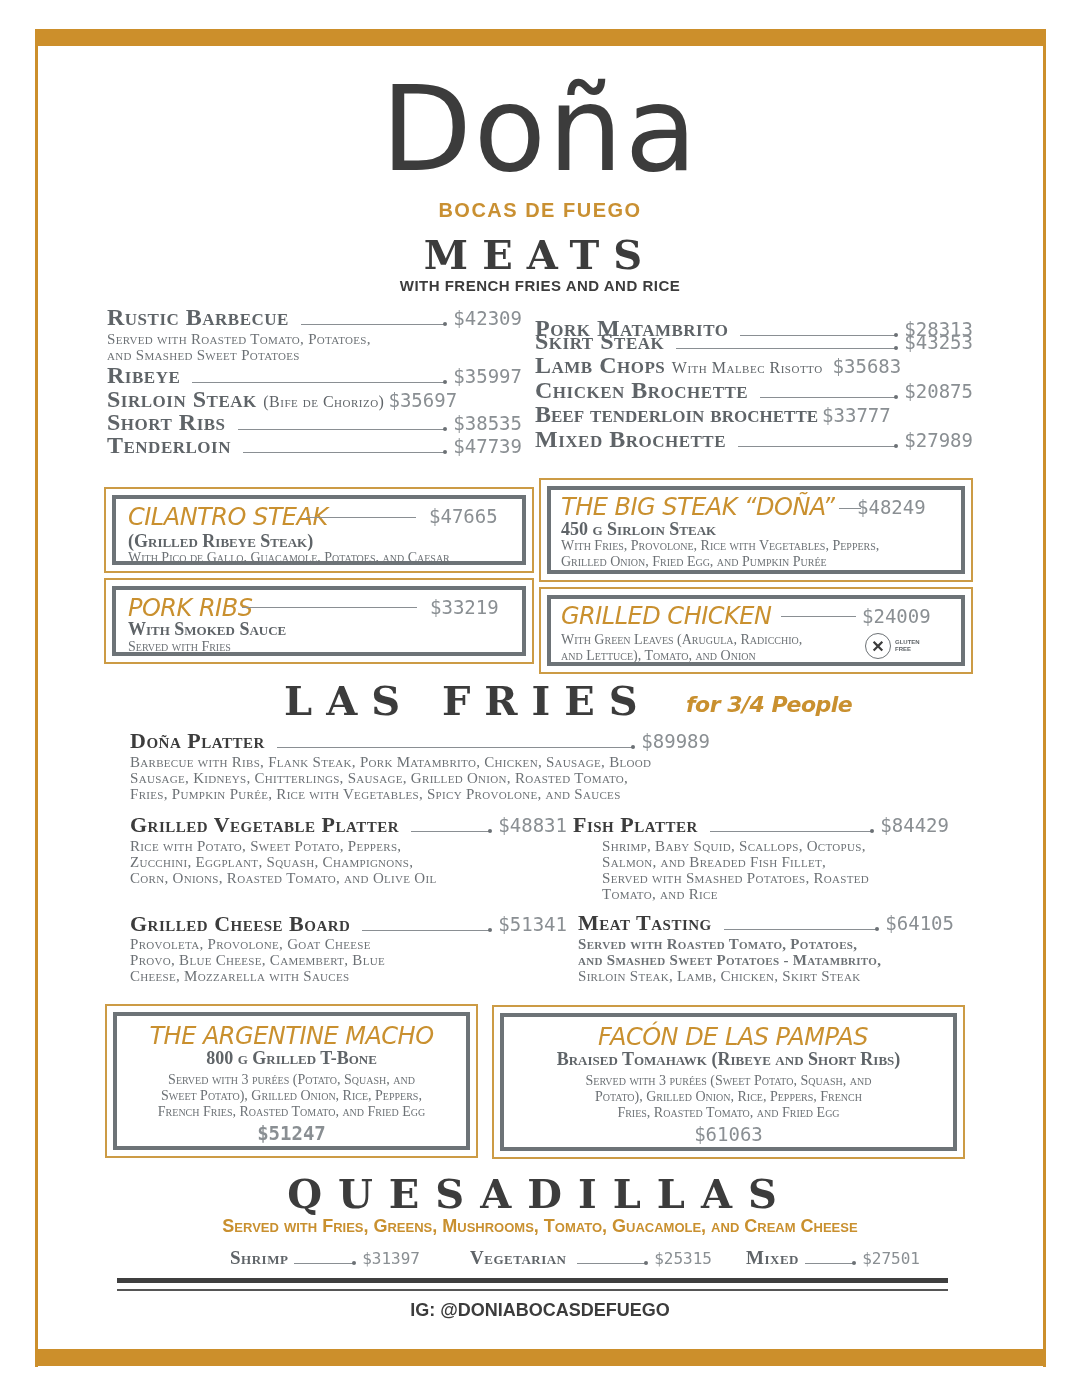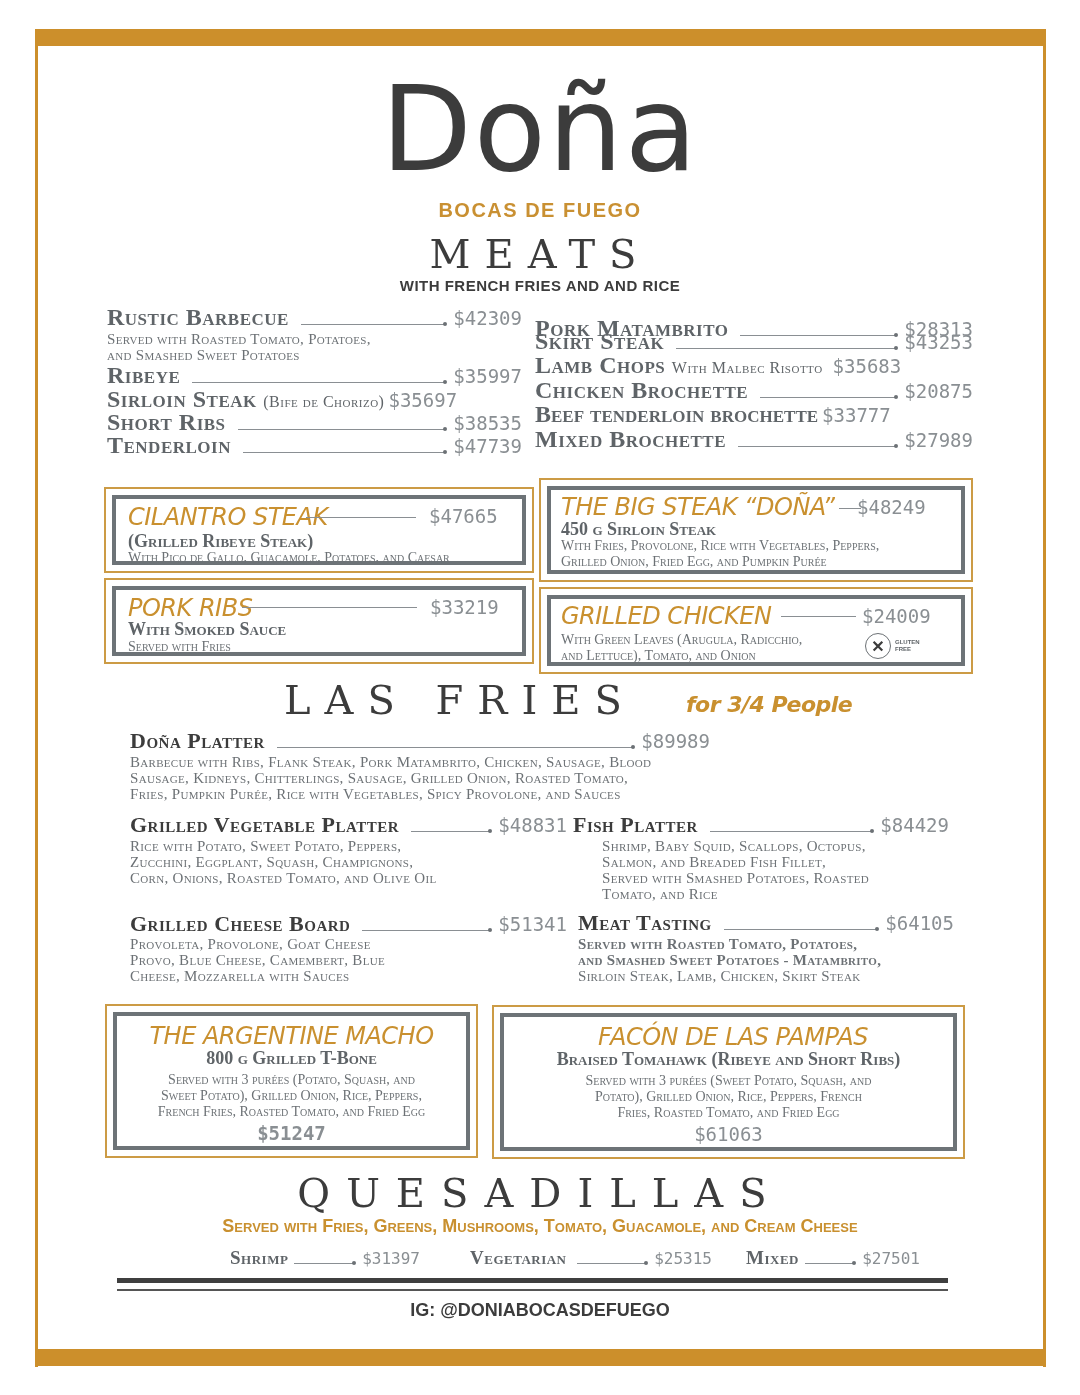--- a/index.html
+++ b/index.html
@@ -13,21 +13,21 @@
   .band.bottom { top: 1349px; height: 17px; }
 
   .abs { position: absolute; }
   .center { text-align: center; }
 
   .logo { left: 0; width: 1080px; top: 64px; text-align: center; font-family: "DejaVu Sans", sans-serif;
           font-size: 118px; line-height: 130px; color: #3c3c3c; font-weight: normal; letter-spacing: 2px; }
   .tagline { left: 0; width: 1080px; top: 199px; text-align: center; font-weight: bold;
              color: #c99032; font-size: 20px; letter-spacing: 1.5px; }
 
-  .section-title { font-family: "DejaVu Serif", serif; font-weight: normal; color: #3c3c3c; letter-spacing: 14px; }
+  .section-title { font-family: "DejaVu Serif", serif; font-weight: bold; color: #3c3c3c; letter-spacing: 14px; }
   .meats-title { left: 0; width: 1080px; top: 231px; text-align: center; font-size: 40px; }
   .meats-sub { left: 0; width: 1080px; top: 277px; text-align: center; font-weight: bold; font-size: 15px; color: #3c3c3c; letter-spacing: 0.5px; }
 
   .item { position: absolute; display: flex; align-items: baseline; white-space: nowrap; }
   .item .name { font-family: "Liberation Serif", serif; font-weight: bold; font-variant: small-caps;
                 font-size: 24px; color: #5f6468; letter-spacing: 0.5px; }
   .item .name .note { font-size: 16px; font-weight: normal; }
   .item .leader { flex: 1; height: 1px; background: #8a8f93; margin: 0 8px 7px 12px; position: relative; }
   .item .leader::after { content: ""; position: absolute; right: -2px; top: -2px; width: 4px; height: 4px; border-radius: 50%; background: #6c7175; }
   .item .price { font-family: "DejaVu Sans Mono", monospace; font-size: 19px; color: #8a8f93; font-weight: normal; }

